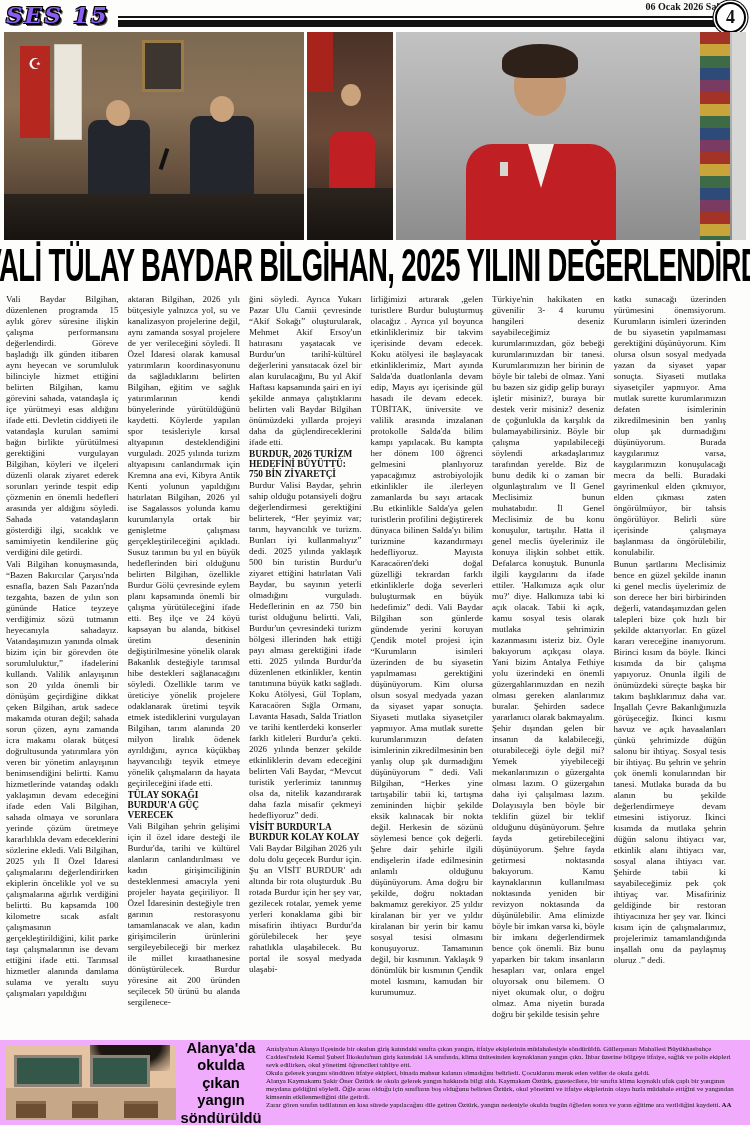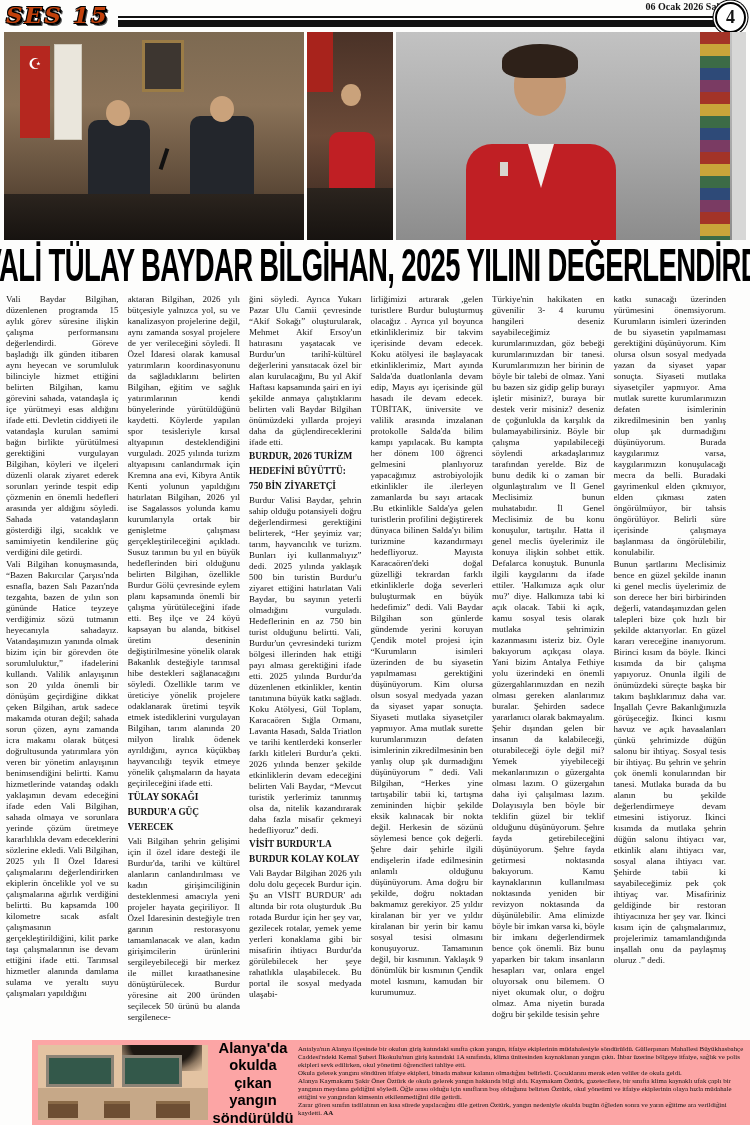--- a/index.html
+++ b/index.html
@@ -1,21 +1,21 @@
 <!DOCTYPE html>
 <html><head>
 <meta charset="utf-8">
 <style>
   html,body{margin:0;padding:0;background:#e9e9e9;}
   .page{position:relative;width:750px;height:1125px;margin:0 auto;background:#fdfdfc;
         font-family:"Liberation Serif",serif;color:#151515;overflow:hidden;}
   
   .masthead{position:relative;height:30px;}
   .logo{position:absolute;left:6px;top:1px;font-family:"DejaVu Serif",serif;font-weight:bold;
-        font-style:italic;font-size:23px;letter-spacing:2px;color:#c2410c;
+        font-style:italic;font-size:23px;letter-spacing:2px;color:#8b5cf6;
         text-shadow:-1px -1px 0 #000,1px -1px 0 #000,-1px 1px 0 #000,1px 1px 0 #000,2px 2px 0 #000,3px 3px 0 #555;}
   .rulebar{position:absolute;left:118px;right:14px;top:16px;height:11px;
            background:linear-gradient(#111 0 2.5px,#fff 2.5px 4px,#111 4px 100%);}
   .issue-date{position:absolute;right:28px;top:1px;font-family:"Liberation Serif",serif;
               font-weight:bold;font-size:10px;}
   .pagenum{position:absolute;right:4px;top:2px;width:27px;height:27px;border-radius:50%;
            background:#fff;border:2px solid #000;box-shadow:0 0 0 1.5px #fff,0 0 0 2.5px #000;
            display:flex;align-items:center;justify-content:center;
            font-family:"Liberation Serif",serif;font-weight:bold;font-size:18px;}
   
@@ -45,21 +45,21 @@
   .pin{position:absolute;width:8px;height:14px;background:#d8d5ce;border-left:2px solid #b5271f;}
   
   .headline-wrap{height:50px;display:flex;align-items:center;justify-content:center;overflow:hidden;}
   .headline{font-family:"Liberation Sans",sans-serif;font-weight:900;font-size:43px;
             letter-spacing:-1px;white-space:nowrap;transform:scaleX(0.64) scaleY(1.08);color:#000;}
   
   .columns{display:flex;gap:9px;padding:4px 24px 0 6px;height:744px;overflow:hidden;}
   .col{flex:1 1 0;overflow:hidden;font-size:9px;line-height:11px;text-align:justify;
        hyphens:auto;-webkit-hyphens:auto;}
   .col p{margin:0 0 1px 0;}
-  .col h3{margin:1px 0;font-size:9.3px;line-height:15px;font-weight:bold;text-align:left;}
+  .col h3{margin:1px 0;font-size:9.3px;line-height:10px;font-weight:bold;text-align:left;}
   .col .byline{font-weight:bold;white-space:pre-line;text-align:left;font-size:9.5px;}
   
   .bottom{position:absolute;left:0;right:0;bottom:0;top:1040px;background:#f6cba4;
           display:flex;padding:5px 6px;box-sizing:border-box;gap:6px;}
   .bphoto{position:relative;width:170px;background:linear-gradient(180deg,#e3c3a2 0 58%,#c6a888 58% 100%);overflow:hidden;}
   .burn{position:absolute;right:6px;top:0;width:80px;height:26px;
         background:radial-gradient(ellipse at top,#1d1712 0 55%,rgba(40,30,20,.45) 75%,transparent 100%);}
   .board{position:absolute;top:10px;height:26px;background:#33584a;border:3px solid #8c8376;}
   .deskrow{position:absolute;bottom:2px;height:14px;width:30px;background:#6d4e33;border-top:3px solid #8a6a47;}
   .bheadline{width:78px;display:flex;align-items:center;justify-content:center;text-align:center;
@@ -136,21 +136,21 @@
       </div>
       <div class="col">
         <p>Türkiye'nin hakikaten en güvenilir 3- 4 kurumu hangileri deseniz sayabileceğimiz kurumlarımızdan, göz bebeği kurumlarımızdan bir tanesi. Kurumlarımızın her birinin de böyle bir talebi de olmaz. Yani bu bazen siz gidip gelip burayı işletir misiniz?, buraya bir destek verir misiniz? deseniz de çoğunlukla da karşılık da bulamayabilirsiniz. Böyle bir çalışma yapılabileceği söylendi arkadaşlarımız tarafından yerelde. Biz de bunu dedik ki o zaman bir olgunlaştıralım ve İl Genel Meclisimiz bunun muhatabıdır. İl Genel Meclisimiz de bu konu konuşulur, tartışılır. Hatta il genel meclis üyelerimiz ile konuya ilişkin sohbet ettik. Defalarca konuştuk. Bununla ilgili kaygılarını da ifade ettiler. 'Halkımıza açık olur mu?' diye. Halkımıza tabi ki açık olacak. Tabii ki açık, kamu sosyal tesis olarak mutlaka şehrimizin kazanmasını isteriz biz. Öyle bakıyorum açıkçası olaya. Yani bizim Antalya Fethiye yolu üzerindeki en önemli güzergahlarımızdan en nezih olması gereken alanlarımız buralar. Şehirden sadece yararlanıcı olarak bakmayalım. Şehir dışından gelen bir insanın da kalabileceği, oturabileceği öyle değil mi? Yemek yiyebileceği mekanlarımızın o güzergahta olması lazım. O güzergahın daha iyi çalışılması lazım. Dolayısıyla ben böyle bir teklifin güzel bir teklif olduğunu düşünüyorum. Şehre fayda getirebileceğini düşünüyorum. Şehre fayda getirmesi noktasında bakıyorum. Kamu kaynaklarının kullanılması noktasında yeniden bir revizyon noktasında da düşünülebilir. Ama elimizde böyle bir imkan varsa ki, böyle bir imkanı değerlendirmek bence çok önemli. Biz bunu yaparken bir takım insanların hesapları var, onlara engel oluyorsak onu bilemem. O niyet okumak olur, o doğru olmaz. Ama niyetin burada doğru bir şekilde tesisin şehre</p>
       </div>
       <div class="col">
         <p>katkı sunacağı üzerinden yürümesini önemsiyorum. Kurumların isimleri üzerinden de bu siyasetin yapılmaması gerektiğini düşünüyorum. Kim olursa olsun sosyal medyada yazan da siyaset yapar sonuçta. Siyaseti mutlaka siyasetçiler yapmıyor. Ama mutlak surette kurumlarımızın defaten isimlerinin zikredilmesinin ben yanlış olup şık durmadığını düşünüyorum. Burada kaygılarımız varsa, kaygılarımızın konuşulacağı mecra da belli. Buradaki gayrimenkul elden çıkmıyor, elden çıkması zaten öngörülmüyor, bir tahsis öngörülüyor. Belirli süre içerisinde çalışmaya başlanması da öngörülebilir, konulabilir.</p>
         <p>Bunun şartlarını Meclisimiz bence en güzel şekilde inanın ki genel meclis üyelerimiz de son derece her biri birbirinden değerli, vatandaşımızdan gelen talepleri bize çok hızlı bir şekilde aktarıyorlar. En güzel kararı vereceğine inanıyorum. Birinci kısım da böyle. İkinci kısımda da bir çalışma yapıyoruz. Onunla ilgili de önümüzdeki süreçte başka bir takım başlıklarımız daha var. İnşallah Çevre Bakanlığımızla görüşeceğiz. İkinci kısmı havuz ve açık havaalanları çünkü şehrimizde düğün salonu bir ihtiyaç. Sosyal tesis bir ihtiyaç. Bu şehrin ve şehrin çok önemli konularından bir tanesi. Mutlaka burada da bu alanın bu şekilde değerlendirmeye devam etmesini istiyoruz. İkinci kısımda da mutlaka şehrin düğün salonu ihtiyacı var, etkinlik alanı ihtiyacı var, sosyal alana ihtiyacı var. Şehirde tabii ki sayabileceğimiz pek çok ihtiyaç var. Misafiriniz geldiğinde bir restoran ihtiyacınıza her şey var. İkinci kısım için de çalışmalarımız, projelerimiz tamamlandığında inşallah onu da paylaşmış oluruz .” dedi.</p>
       </div>
     </div>
 
-  <div class="bottom" style="background: #fca5a5; margin-left: 32px;">
+  <div class="bottom" style="background: #f0abfc;">
     <div class="bphoto">
       <div class="burn"></div>
       <div class="board" style="left:8px;width:62px;"></div>
       <div class="board" style="left:84px;width:54px;"></div>
       <div class="deskrow" style="left:10px;"></div>
       <div class="deskrow" style="left:66px;width:26px;"></div>
       <div class="deskrow" style="left:118px;width:34px;"></div>
     </div>
     <div class="bheadline">Alanya'da okulda çıkan yangın söndürüldü</div>
     <div class="btext">

